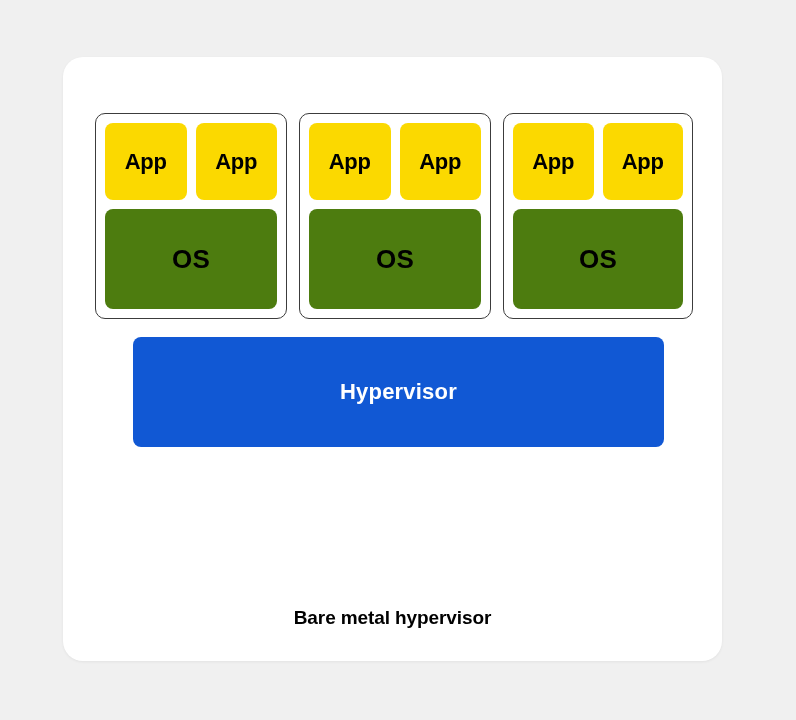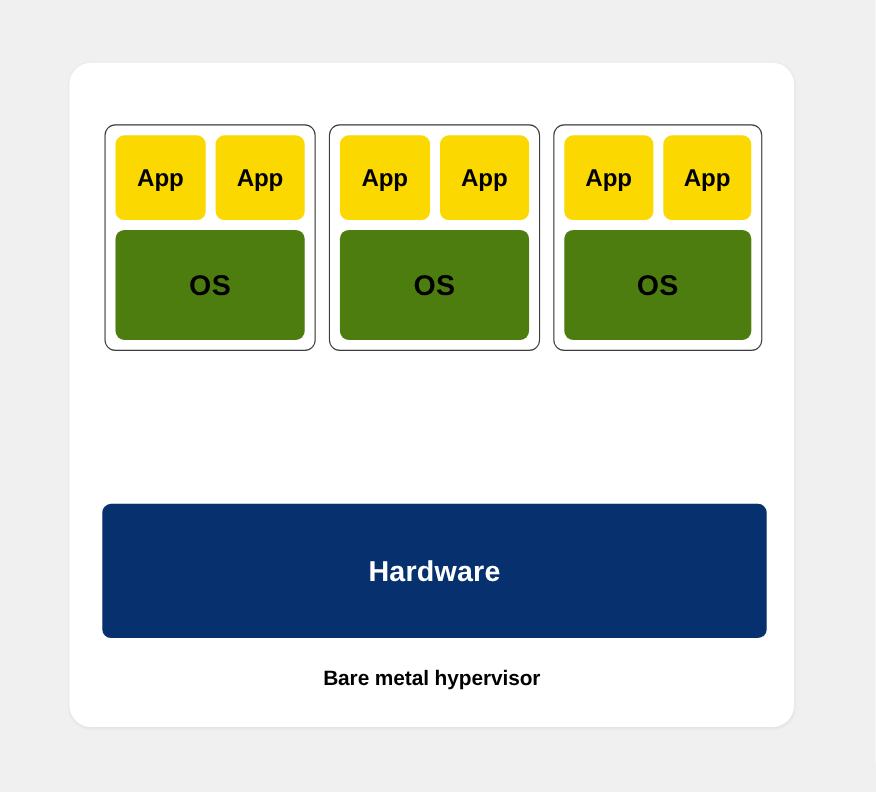--- a/index.html
+++ b/index.html
@@ -167,20 +167,20 @@
       <div class="vm">
         <div class="app-row">
           <div class="app-box">App</div>
           <div class="app-box">App</div>
         </div>
         <div class="os-box">OS</div>
       </div>
 
     </div>
 
+    <div id="hypervisor">Hypervisor</div>
 
-    <div id="hardware">Hardware</div>
 
     <div id="caption">Bare metal hypervisor</div>
 
   </div>
 
 </div>
 
 </body></html>

